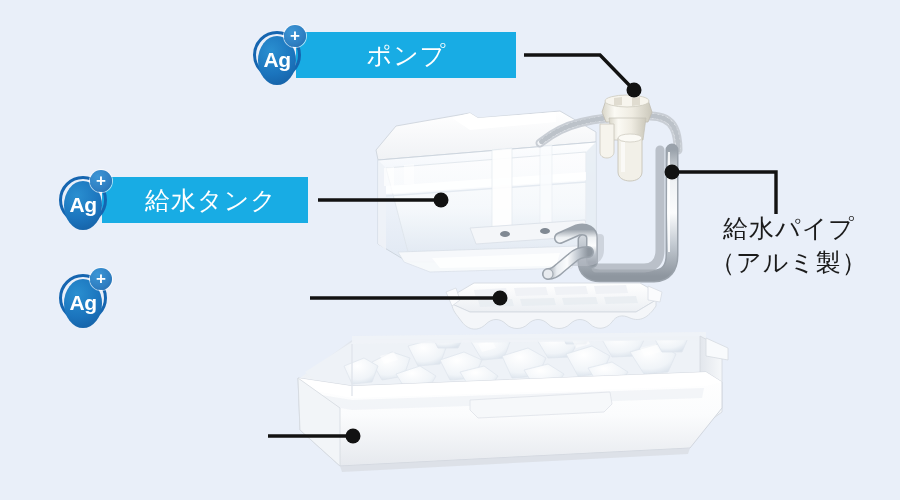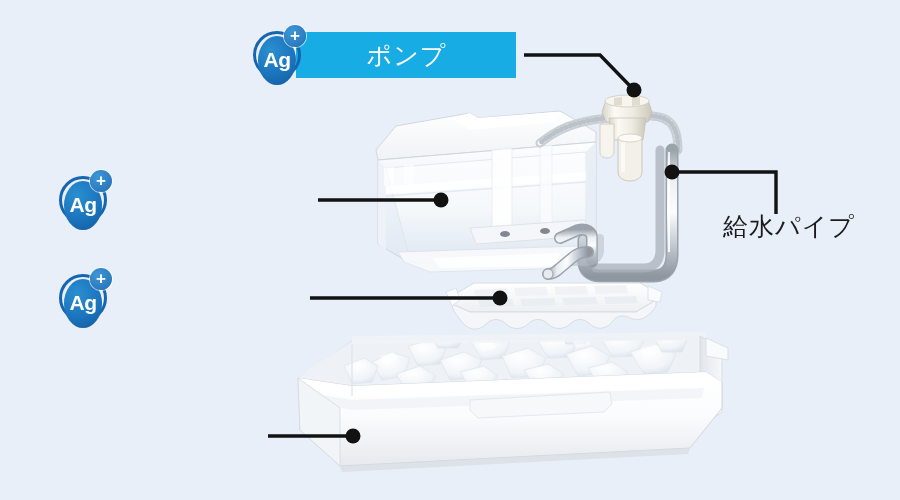--- a/index.html
+++ b/index.html
@@ -97,21 +97,21 @@
     white-space: nowrap;
   }
   .pill.center { justify-content: center; }
   
   .plain-label {
     position: absolute;
     color: #1b1b1b;
     font-size: 25px;
     line-height: 1.35;
     letter-spacing: 1px;
-    font-family: Liberation Mono, monospace;
+    font-family: Liberation Sans, sans-serif;
     white-space: nowrap;
   }
   .plain-label.c { text-align: center; }
 </style>
 </head>
 <body>
 
 <div id="stage">
 
   <svg id="art" viewBox="0 0 900 500" xmlns="http://www.w3.org/2000/svg">
@@ -362,30 +362,32 @@
   </div>
 
   <div class="callout" style="left:56px; top:177px;">
     <div class="badge">
       <div class="ring"></div>
       <div class="disc">
         <span class="ag">Ag</span>
       </div>
       <div class="plus">+</div>
     </div>
+    <div class="pill center" style="width:206px;">給水タンク</div>
   </div>
 
   <div class="callout" style="left:56px; top:275px;">
     <div class="badge">
       <div class="ring"></div>
       <div class="disc">
         <span class="ag">Ag</span>
       </div>
       <div class="plus">+</div>
     </div>
   </div>
 
   <div class="plain-label c" style="left:694px; top:212px; width:190px;">
     <div>給水パイプ</div>
+    <div>（アルミ製）</div>
   </div>
 
 
 </div>
 
 </body></html>

